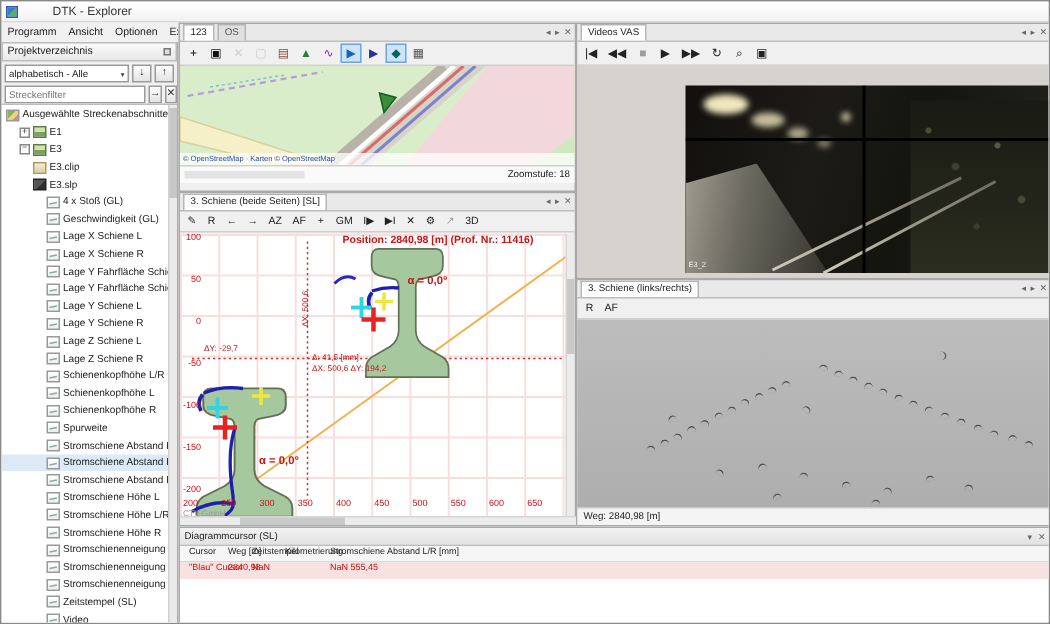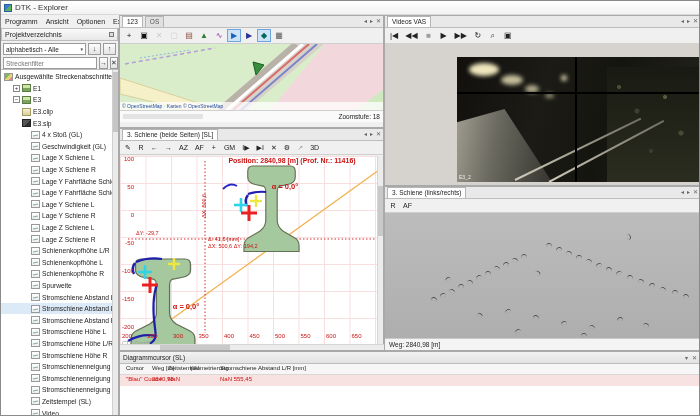--- a/index.html
+++ b/index.html
@@ -2,21 +2,21 @@
 <html><head>
 <meta charset="utf-8">
 <style>
   html,body{margin:0;padding:0;background:#888;}
   #app{position:relative;width:700px;height:416px;background:#f0f0f0;
        font-family:"Liberation Sans",sans-serif;overflow:hidden;border:1px solid #8a8a8a;box-sizing:border-box;}
   #app *{box-sizing:border-box;}
 
   
   .titlebar{position:absolute;left:0;top:0;width:700px;height:14px;background:linear-gradient(#ffffff,#f2f2f2);
-            border-bottom:1px solid #d8d8d8;display:flex;align-items:center;padding:0 3px;font-size:8px;color:#333;}
+            border-bottom:1px solid #d8d8d8;display:flex;align-items:center;padding:0 3px;font-size:8px;color:#333;gap:20px;}
   .appicon{width:8px;height:8px;margin-right:3px;background:linear-gradient(135deg,#3a7bd5 50%,#58b25a 50%);border:1px solid #2b5d9e;}
   .menubar{position:absolute;left:0;top:14px;width:118px;height:13px;background:#f0f0f0;display:flex;align-items:center;}
   .menu-item{font-size:7px;color:#222;padding:0 4px;cursor:default;}
 
   
   .panel{position:absolute;background:#f0f0f0;border:1px solid #a9a9a9;}
   .tabstrip{height:12px;background:#e9e9e9;border-bottom:1px solid #bdbdbd;display:flex;align-items:flex-end;position:relative;}
   .tab{font-size:6.5px;color:#222;background:#fff;border:1px solid #b5b5b5;border-bottom:none;padding:1px 4px 0 4px;margin-left:2px;height:11px;}
   .tab.inactive{background:#e0e0e0;color:#555;}
   .winctl{position:absolute;right:2px;top:1px;font-size:6px;color:#666;display:flex;gap:3px;}

